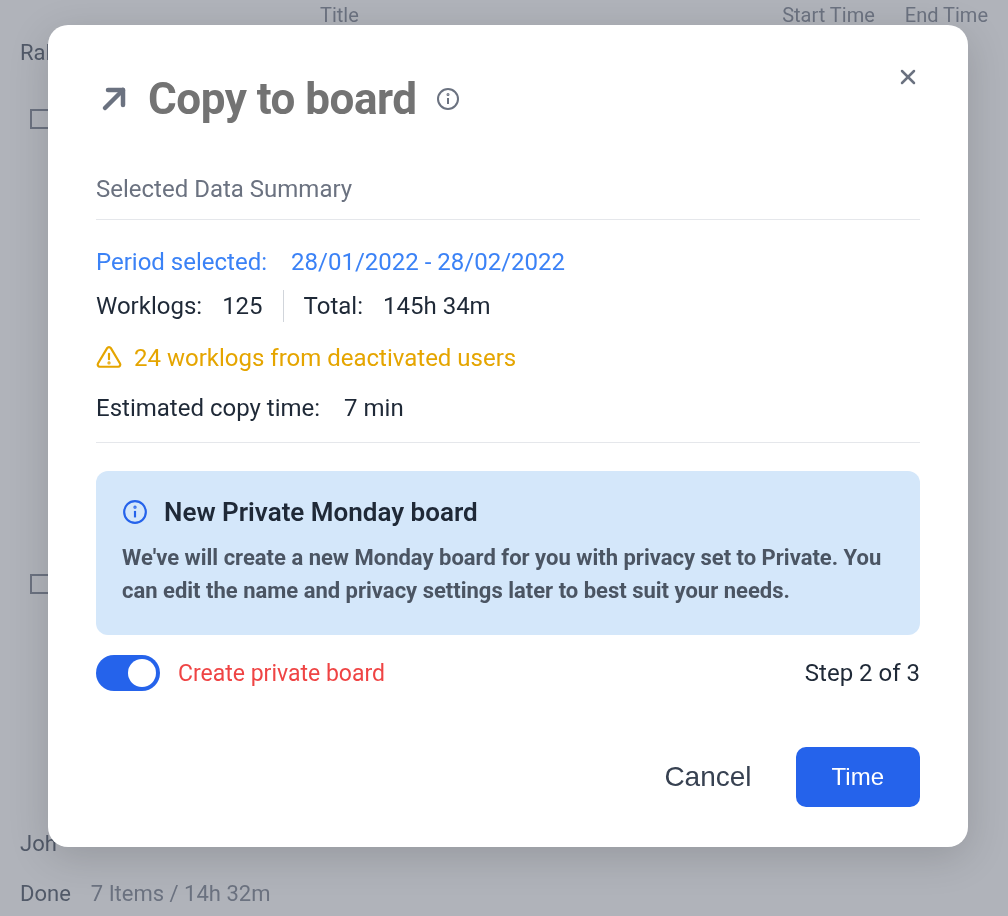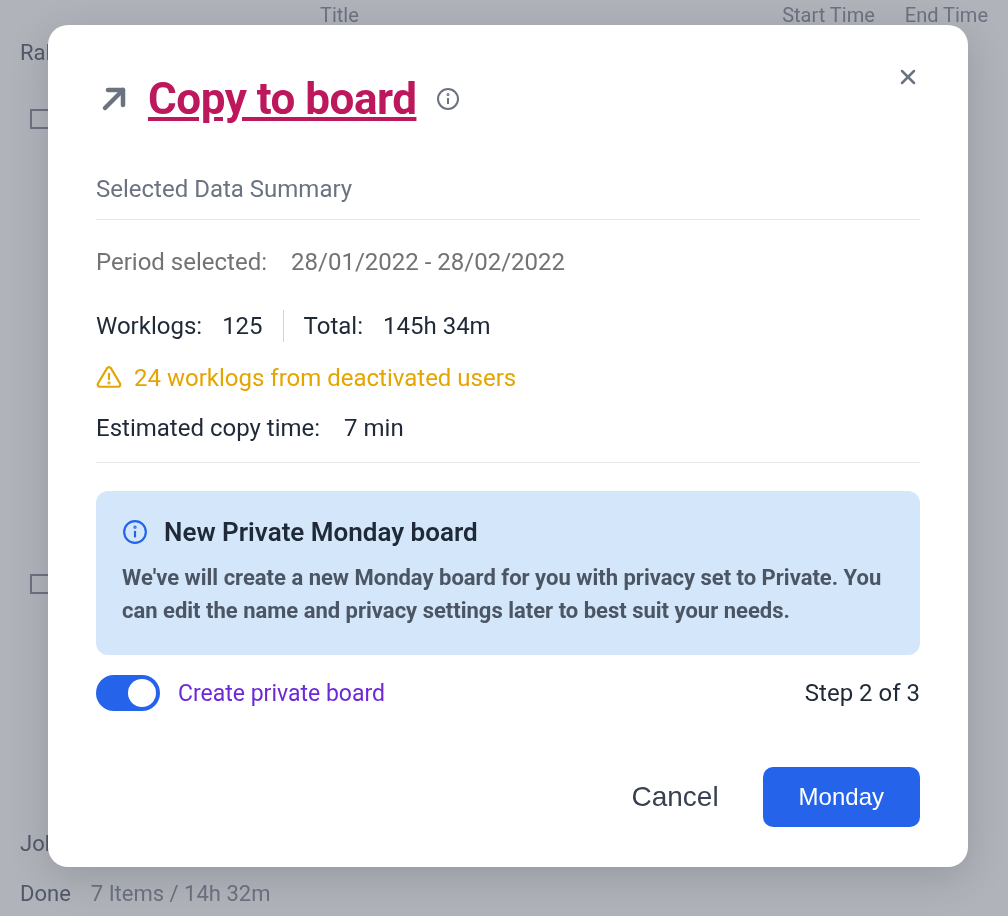--- a/index.html
+++ b/index.html
@@ -95,23 +95,22 @@
       height: 36px;
       color: #6b7280;
     }
     .arrow-icon svg {
       width: 100%;
       height: 100%;
     }
     .modal-title {
       font-size: 44px;
       font-weight: 700;
-      color: #be185d;
+      color: #737373;
       letter-spacing: -0.5px;
-      text-decoration: underline;
     }
     .info-icon-header {
       width: 24px;
       height: 24px;
       color: #6b7280;
       margin-left: 4px;
     }
     .info-icon-header svg {
       width: 100%;
       height: 100%;
@@ -141,23 +140,23 @@
     }
     .divider {
       border: none;
       border-top: 1px solid #e5e7eb;
       margin-bottom: 28px;
     }
     .summary-row {
       display: flex;
       align-items: center;
       gap: 24px;
-      margin-bottom: 34px;
-      font-size: 24px;
-      color: #737373;
+      margin-bottom: 14px;
+      font-size: 24px;
+      color: #3b82f6;
     }
     .stats-row {
       display: flex;
       align-items: center;
       gap: 20px;
       margin-bottom: 22px;
       font-size: 24px;
       color: #1f2937;
     }
     .vertical-divider {
@@ -251,21 +250,21 @@
       position: absolute;
       width: 28px;
       height: 28px;
       background: #fff;
       border-radius: 50%;
       top: 4px;
       right: 4px;
     }
     .toggle-label {
       font-size: 23px;
-      color: #6d28d9;
+      color: #ef4444;
     }
     .step-label {
       font-size: 24px;
       color: #1f2937;
     }
     .actions-row {
       display: flex;
       justify-content: flex-end;
       align-items: center;
       gap: 36px;
@@ -395,15 +394,15 @@
       <button class="toggle">
         <span class="toggle-knob"></span>
       </button>
       <span class="toggle-label">Create private board</span>
     </div>
     <span class="step-label">Step 2 of 3</span>
   </div>
 
   <div class="actions-row">
     <button class="cancel-button">Cancel</button>
-    <button class="start-button">Monday</button>
+    <button class="start-button">Time</button>
   </div>
 </div>
 
 </body></html>

